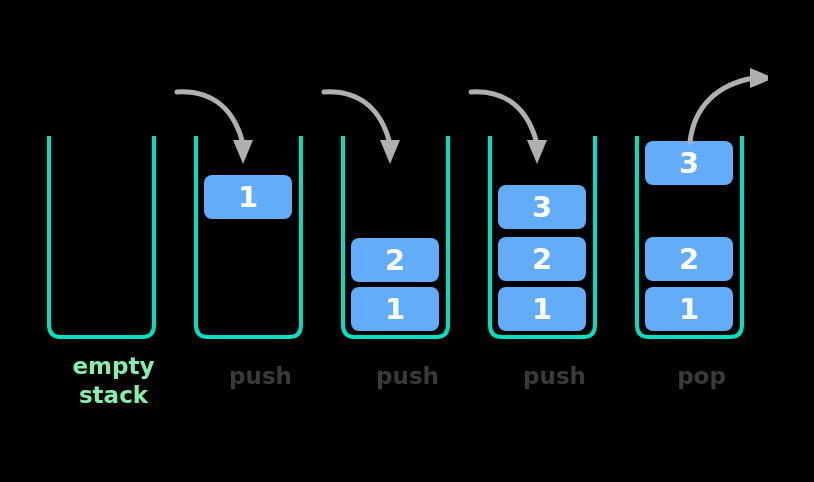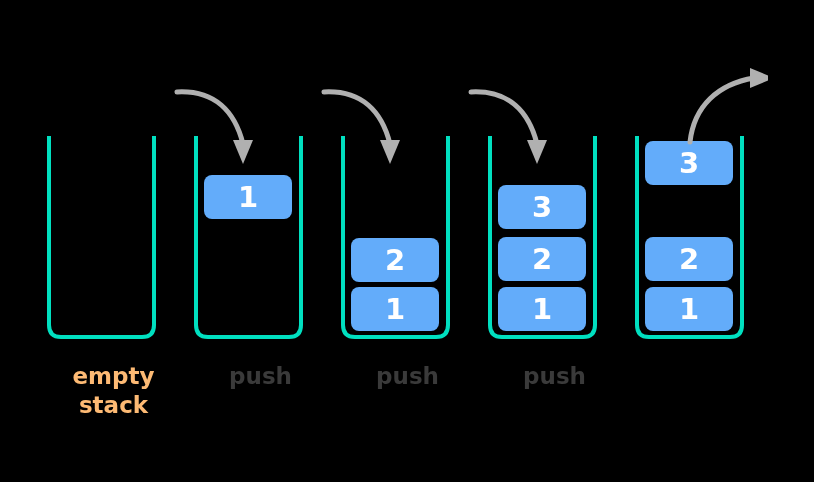--- a/index.html
+++ b/index.html
@@ -36,21 +36,21 @@
   }
 </style>
 </head>
 <body>
 
 <div id="canvas">
     <div class="stack-group" style="left: 40px;">
       <svg width="120" height="215" class="container-svg">
         <path d="M 9 6 L 9 195 Q 9 207 21 207 L 102 207 Q 114 207 114 195 L 114 6" fill="none" stroke="#00e0c0" stroke-width="4" stroke-linecap="butt"></path>
       </svg>
-      <div class="caption" style="top: 362px; left: 0px; color: #fdba74;">empty
+      <div class="caption" style="top: 352px; left: 0px; color: #86efac;">empty
 stack</div>
     </div>
     <div class="stack-group" style="left: 187px;">
       <svg width="120" height="215" class="container-svg">
         <path d="M 9 6 L 9 195 Q 9 207 21 207 L 102 207 Q 114 207 114 195 L 114 6" fill="none" stroke="#00e0c0" stroke-width="4" stroke-linecap="butt"></path>
       </svg>
       <div class="cell" style="--cell-blue: #63acfa; left: 17px; top: 175px; color: rgb(255, 255, 255);">1</div>
       <svg width="160" height="140" class="arrow-svg" style="top: 40px; left: -20px;">
         <path d="M 10 52 C 48 50 68 72 76 104" fill="none" stroke="#b0b0b0" stroke-width="5" stroke-linecap="round"></path>
         <path d="M 76 124 L 66 100 L 86 100 Z" fill="#b0b0b0"></path>
@@ -86,14 +86,15 @@
       <svg width="120" height="215" class="container-svg">
         <path d="M 9 6 L 9 195 Q 9 207 21 207 L 102 207 Q 114 207 114 195 L 114 6" fill="none" stroke="#00e0c0" stroke-width="4" stroke-linecap="butt"></path>
       </svg>
       <div class="cell" style="--cell-blue: #63acfa; left: 17px; top: 141px; color: rgb(255, 255, 255);">3</div>
       <div class="cell" style="--cell-blue: #63acfa; left: 17px; top: 237px; color: rgb(255, 255, 255);">2</div>
       <div class="cell" style="--cell-blue: #63acfa; left: 17px; top: 287px; color: rgb(255, 255, 255);">1</div>
       <svg width="160" height="140" class="arrow-svg" style="top: 40px; left: -20px;">
         <path d="M 82 102 C 86 66 110 44 146 38" fill="none" stroke="#b0b0b0" stroke-width="5" stroke-linecap="round"></path>
         <path d="M 166 38 L 142 28 L 142 48 Z" fill="#b0b0b0"></path>
       </svg>
+      <div class="caption" style="top: 362px; left: 0px; color: rgb(58, 58, 58);">pop</div>
     </div>
   </div>
 
 </body></html>

